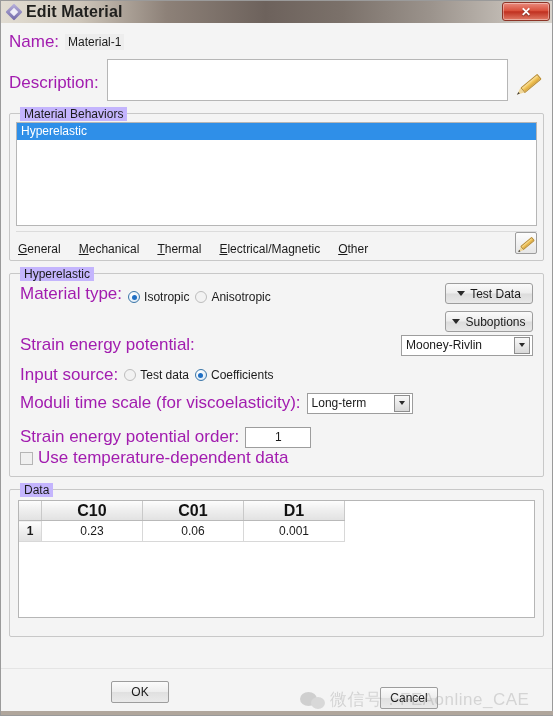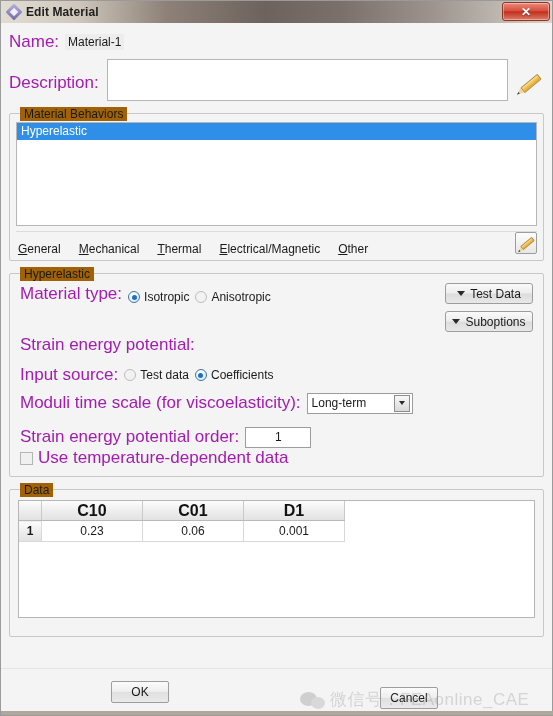--- a/index.html
+++ b/index.html
@@ -59,21 +59,21 @@
   }
   .title-icon::after {
     content: "";
     position: absolute;
     left: 4px; top: 4px;
     width: 6px; height: 6px;
     background: #efeff8;
     transform: rotate(45deg);
   }
   .title-text {
-    font-size: 12px;
+    font-size: 16px;
     font-weight: bold;
     color: #20201e;
     letter-spacing: 0.1px;
     white-space: nowrap;
   }
   .close-btn {
     position: absolute;
     right: 2px; top: 1px;
     width: 48px; height: 19px;
     border-radius: 3px;
@@ -175,21 +175,21 @@
     border: 1px solid #c8c8c8;
     border-radius: 2px;
     margin-top: 12px;
     padding: 10px 8px 8px 8px;
     box-sizing: border-box;
   }
   .group > .group-title {
     position: absolute;
     top: -7px;
     left: 10px;
-    background: #a16207;
+    background: #c4b5fd;
     padding: 0 4px;
     font-size: 12px;
     color: #1a1a1a;
     white-space: nowrap;
   }
 
   
   .behaviors-group { height: 148px; padding: 8px 6px 6px 6px; }
   .behaviors-list {
     height: 104px;
@@ -544,20 +544,26 @@
             <span class="radio-label">Isotropic</span>
           </span>
           <span class="radio disabled">
             <span class="dot"></span>
             <span class="radio-label">Anisotropic</span>
           </span>
         </div>
 
         <div class="row field-row" style="margin-top:30px;justify-content:space-between;">
           <span class="lbl">Strain energy potential:</span>
+          <div class="combo combo-sep">
+            <span class="combo-text">Mooney-Rivlin</span>
+            <span class="combo-arrow">
+                <span class="tri-down"></span>
+              </span>
+          </div>
         </div>
 
         <div class="row field-row" style="margin-top:8px;">
           <span class="lbl">Input source:</span>
           <span class="radio disabled">
             <span class="dot"></span>
             <span class="radio-label">Test data</span>
           </span>
           <span class="radio checked">
             <span class="dot"></span>

